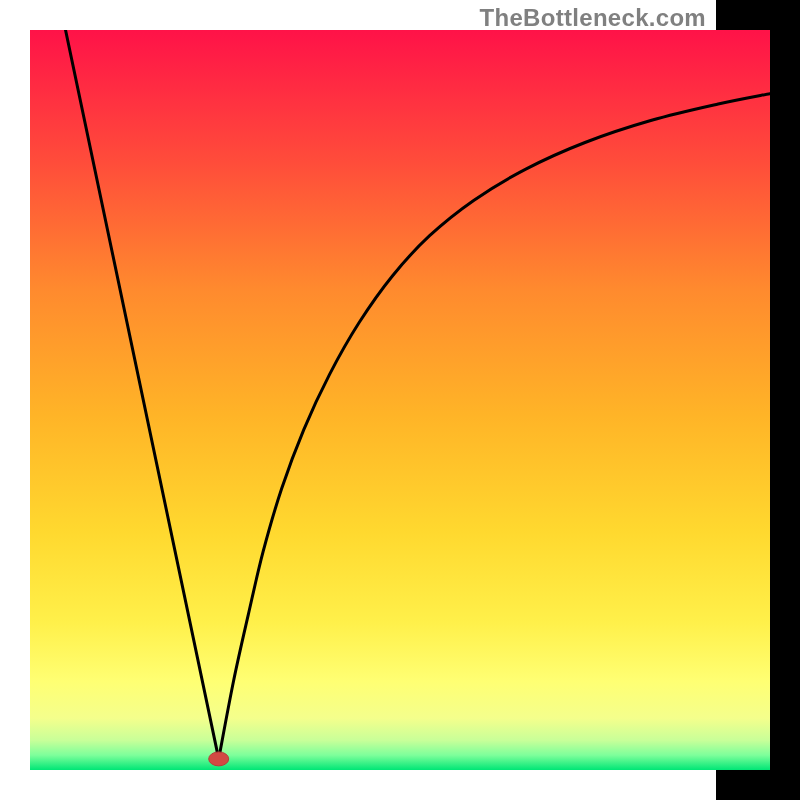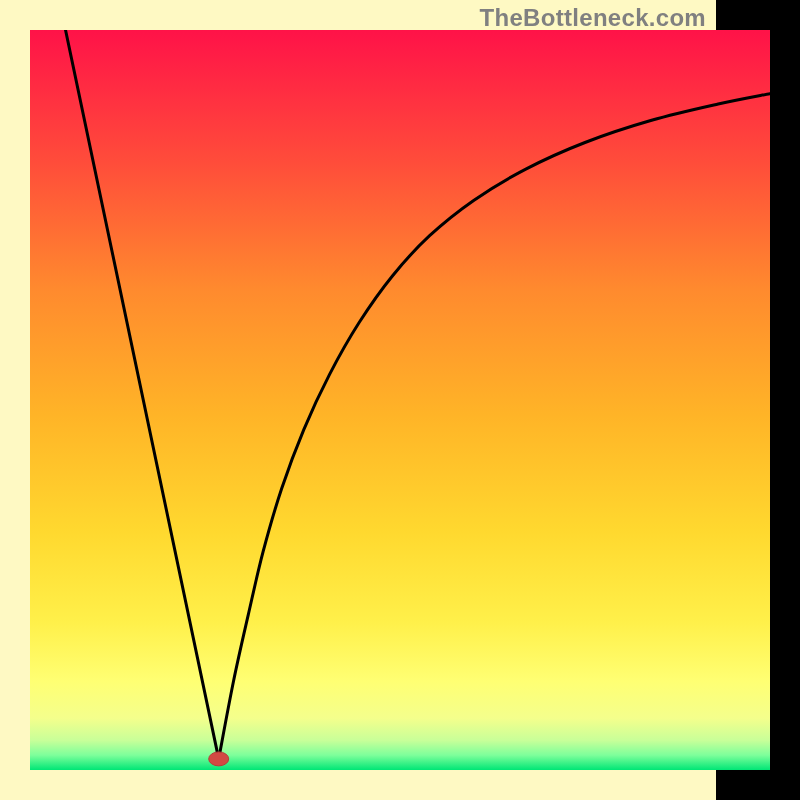--- a/index.html
+++ b/index.html
@@ -7,21 +7,21 @@
     padding: 0;
     width: 800px;
     height: 800px;
     overflow: hidden;
     background: #000;
   }
   .root {
     position: relative;
     width: 716px;
     height: 800px;
-    background: #fef9c3;
+    background: #ffffff;
   }
   .plot {
     position: absolute;
     left: 30px;
     top: 30px;
     width: 740px;
     height: 740px;
   }
   .watermark {
     position: absolute;

